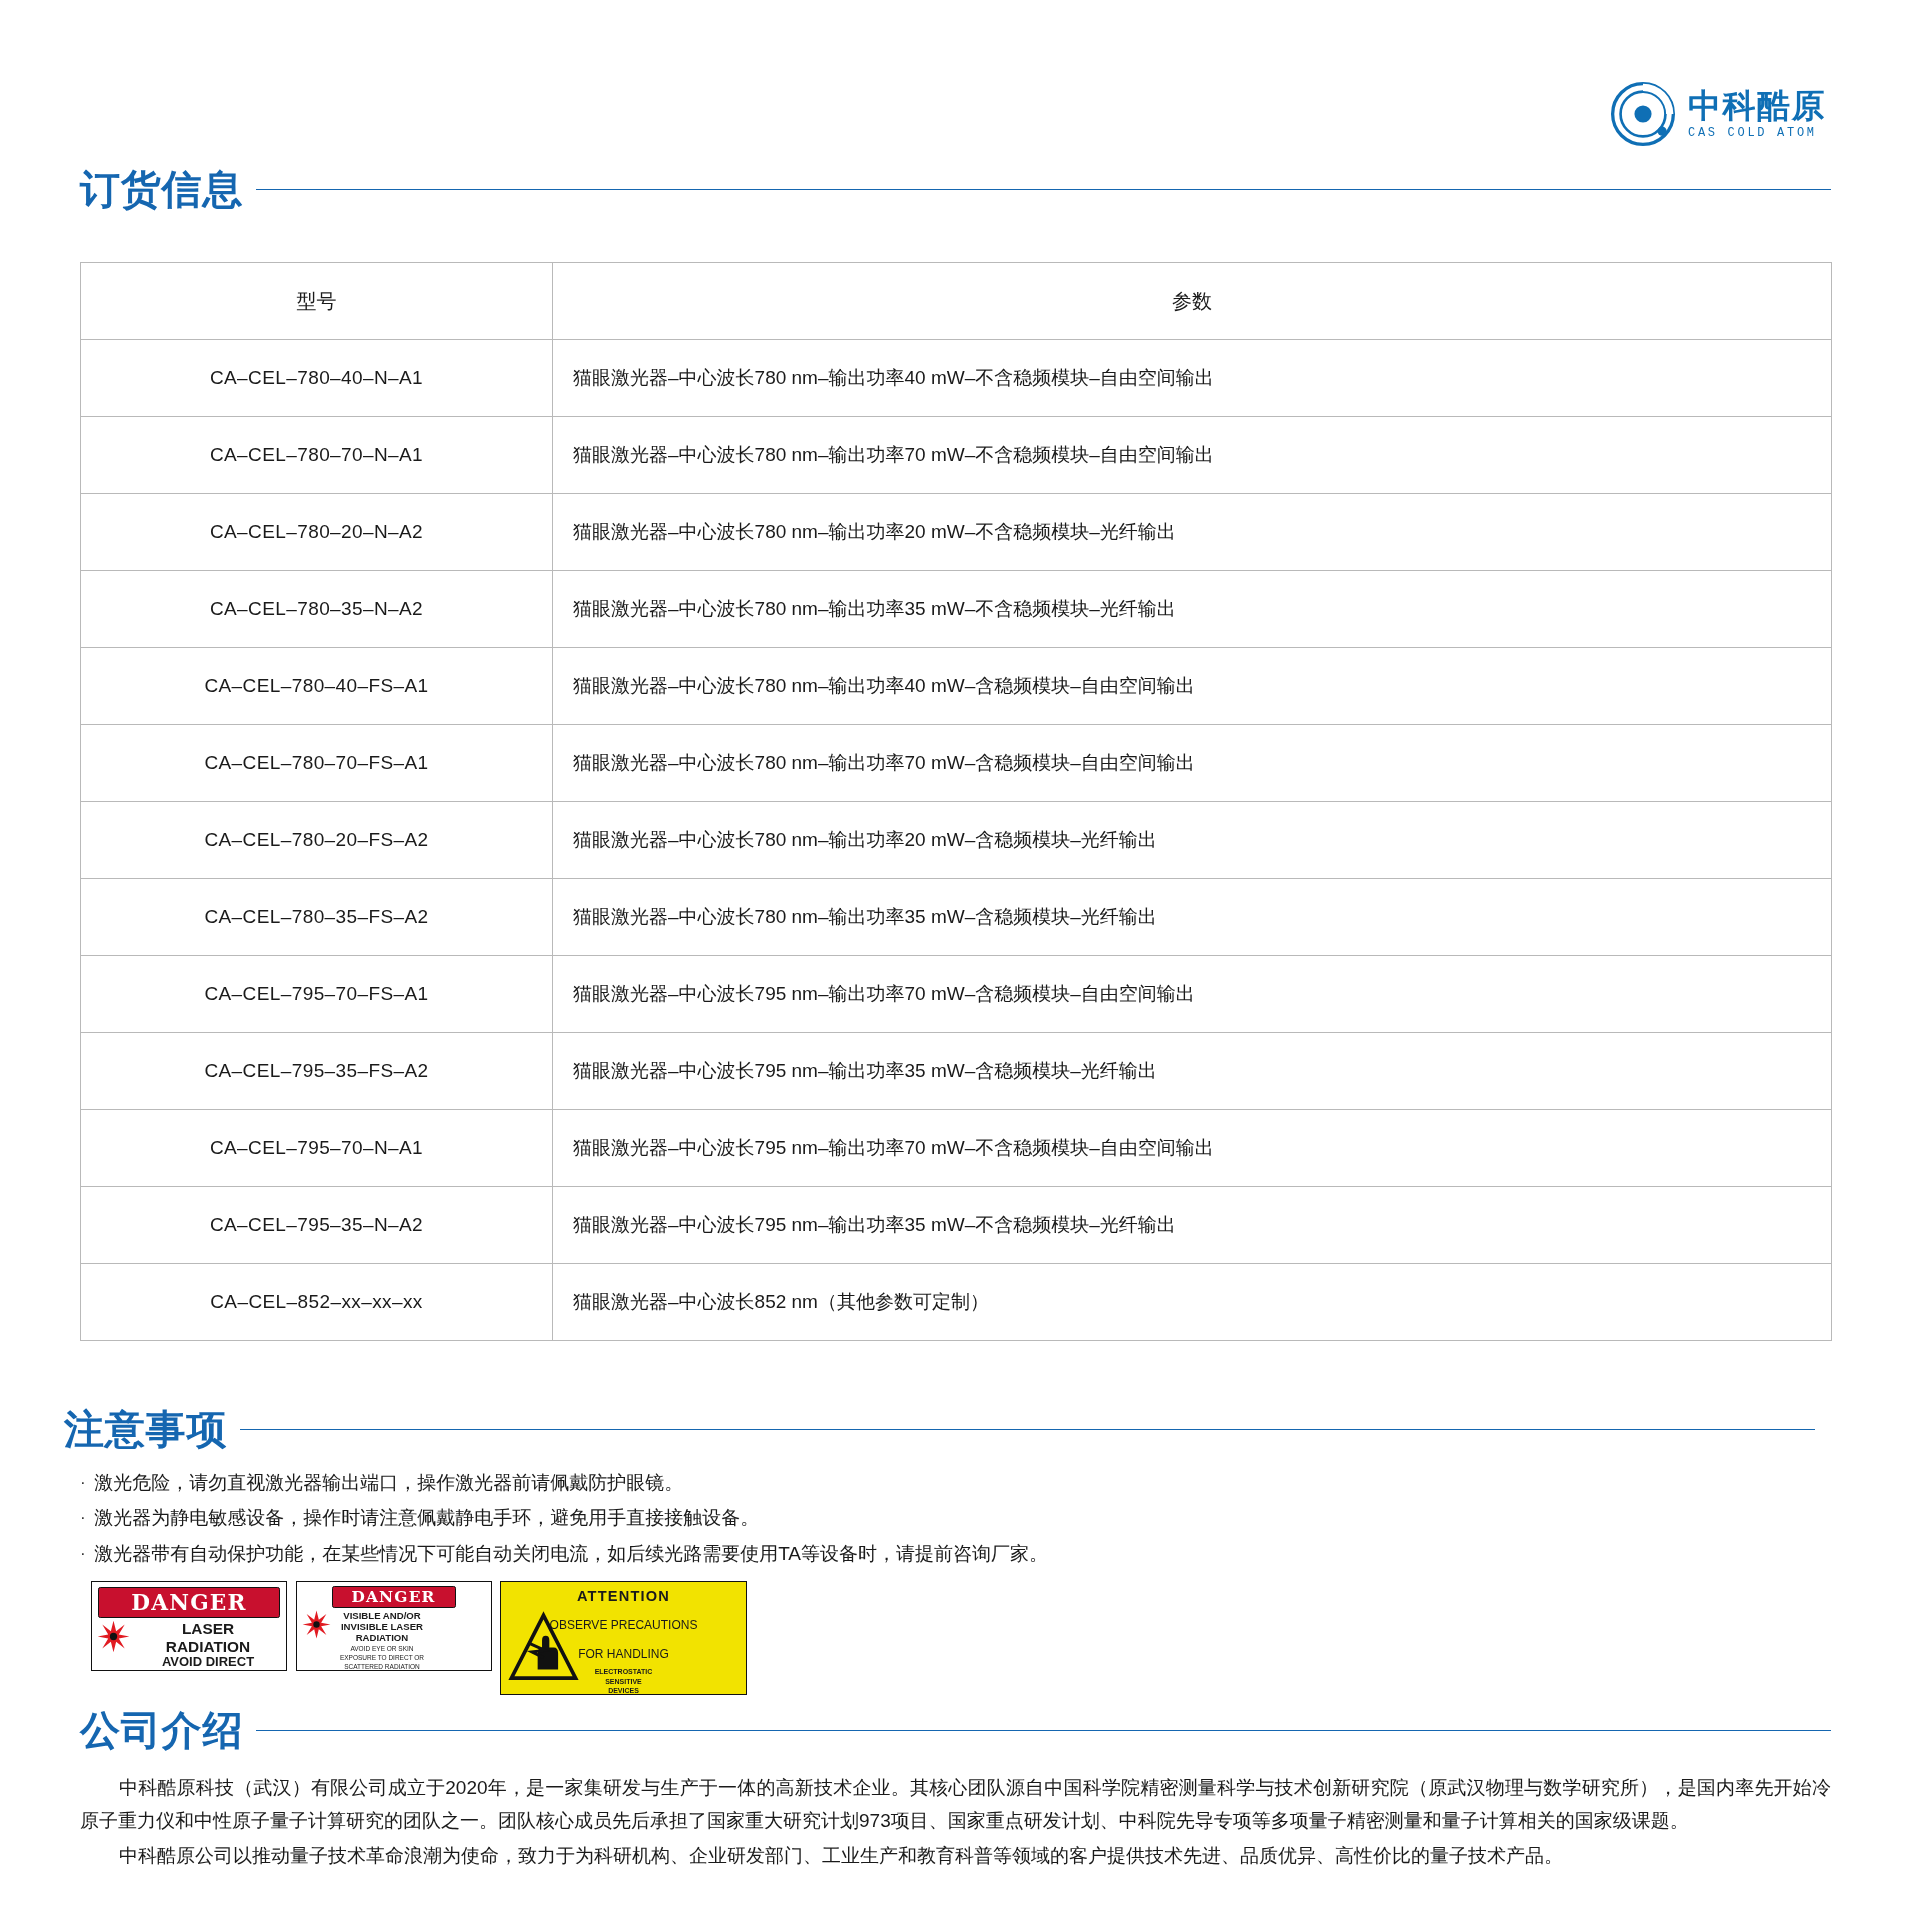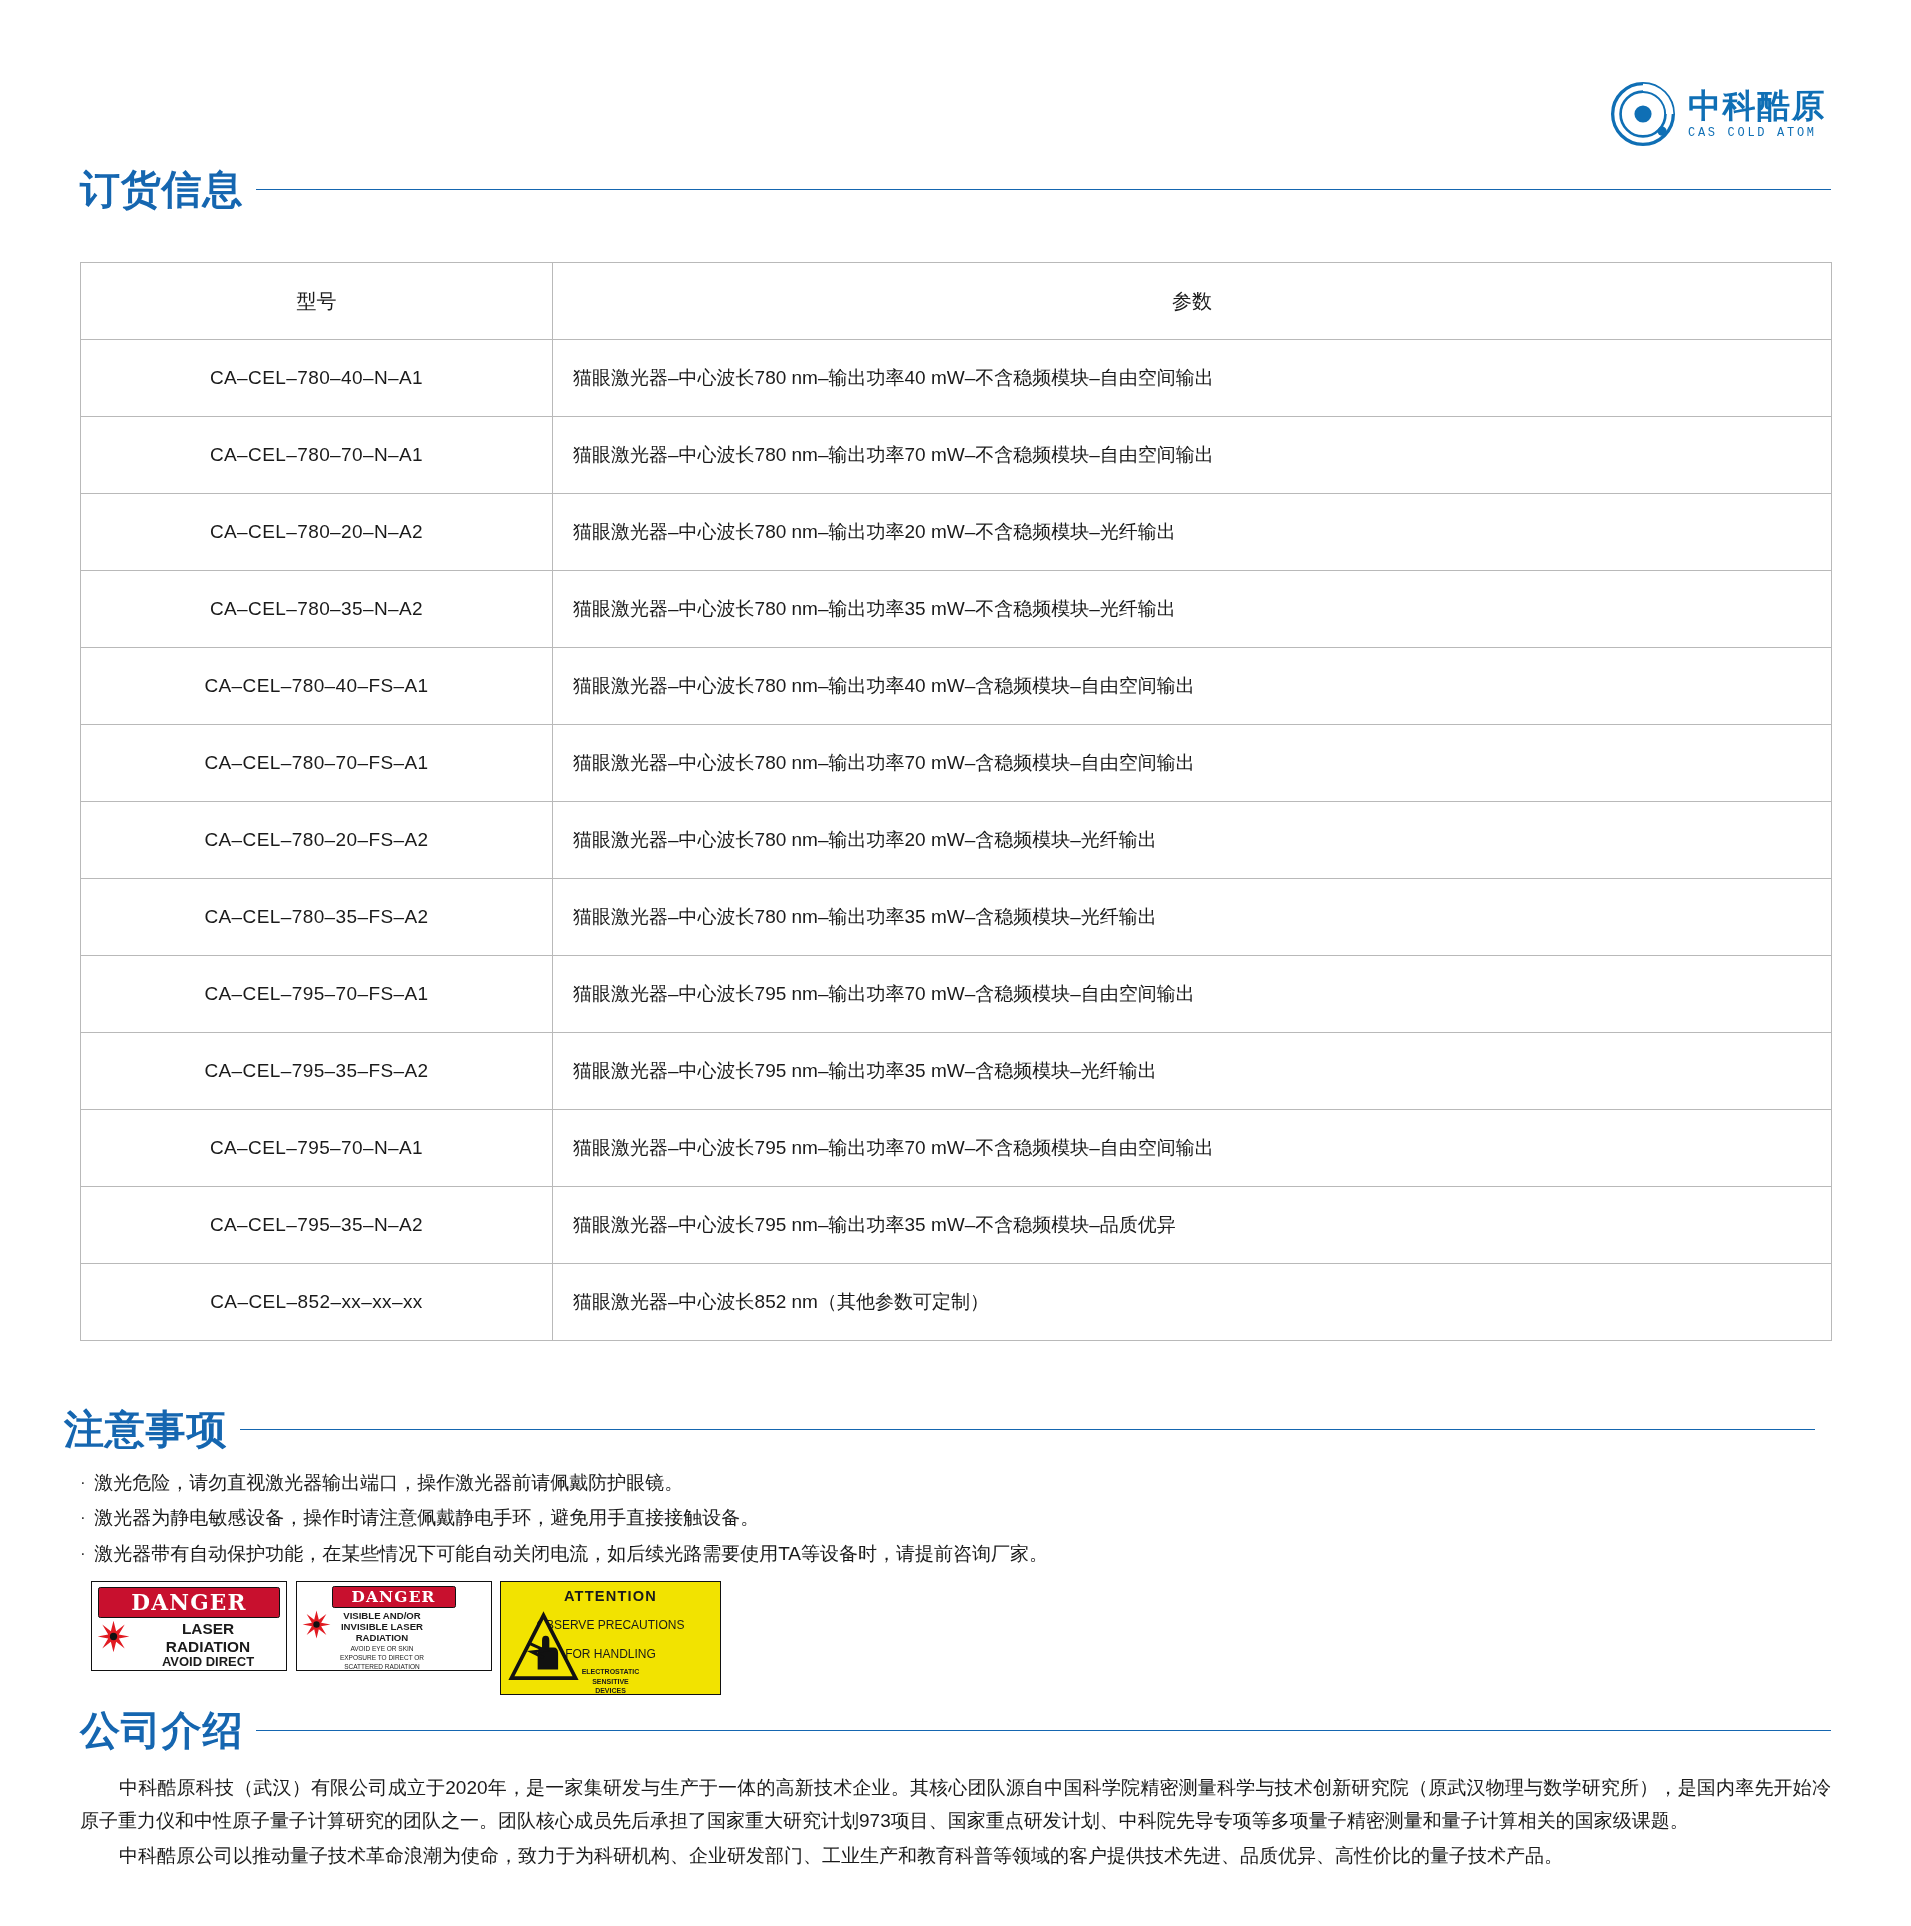--- a/index.html
+++ b/index.html
@@ -194,21 +194,21 @@
     font-family: "Liberation Sans", sans-serif;
     font-weight: bold;
     line-height: 1.15;
   }
   .lc1 { font-size: 9.6px; }
   .lc2 { font-size: 6.5px; font-weight: normal; margin-top: 1.9px; }
   .lc3 { font-size: 5px; font-weight: normal; margin-top: 2.3px; }
   .label-esd {
     background: #f2e300;
     border: 1.5px solid #111;
-    width: 221px;
+    width: 247px;
     height: 114px;
     box-sizing: border-box;
     position: relative;
     overflow: hidden;
   }
   .esd-title {
     text-align: center;
     font-weight: bold;
     font-size: 14.6px;
     letter-spacing: 1.2px;
@@ -327,21 +327,21 @@
       <tr>
           <td class="model">CA–CEL–795–35–FS–A2</td>
           <td class="param">猫眼激光器–中心波长795 nm–输出功率35 mW–含稳频模块–光纤输出</td>
         </tr>
       <tr>
           <td class="model">CA–CEL–795–70–N–A1</td>
           <td class="param">猫眼激光器–中心波长795 nm–输出功率70 mW–不含稳频模块–自由空间输出</td>
         </tr>
       <tr>
           <td class="model">CA–CEL–795–35–N–A2</td>
-          <td class="param">猫眼激光器–中心波长795 nm–输出功率35 mW–不含稳频模块–品质优异</td>
+          <td class="param">猫眼激光器–中心波长795 nm–输出功率35 mW–不含稳频模块–光纤输出</td>
         </tr>
       <tr>
           <td class="model">CA–CEL–852–xx–xx–xx</td>
           <td class="param">猫眼激光器–中心波长852 nm（其他参数可定制）</td>
         </tr>
     </tbody>
   </table>
 
   <div class="section-head" id="notice-head">
     <span class="title">注意事项</span>

